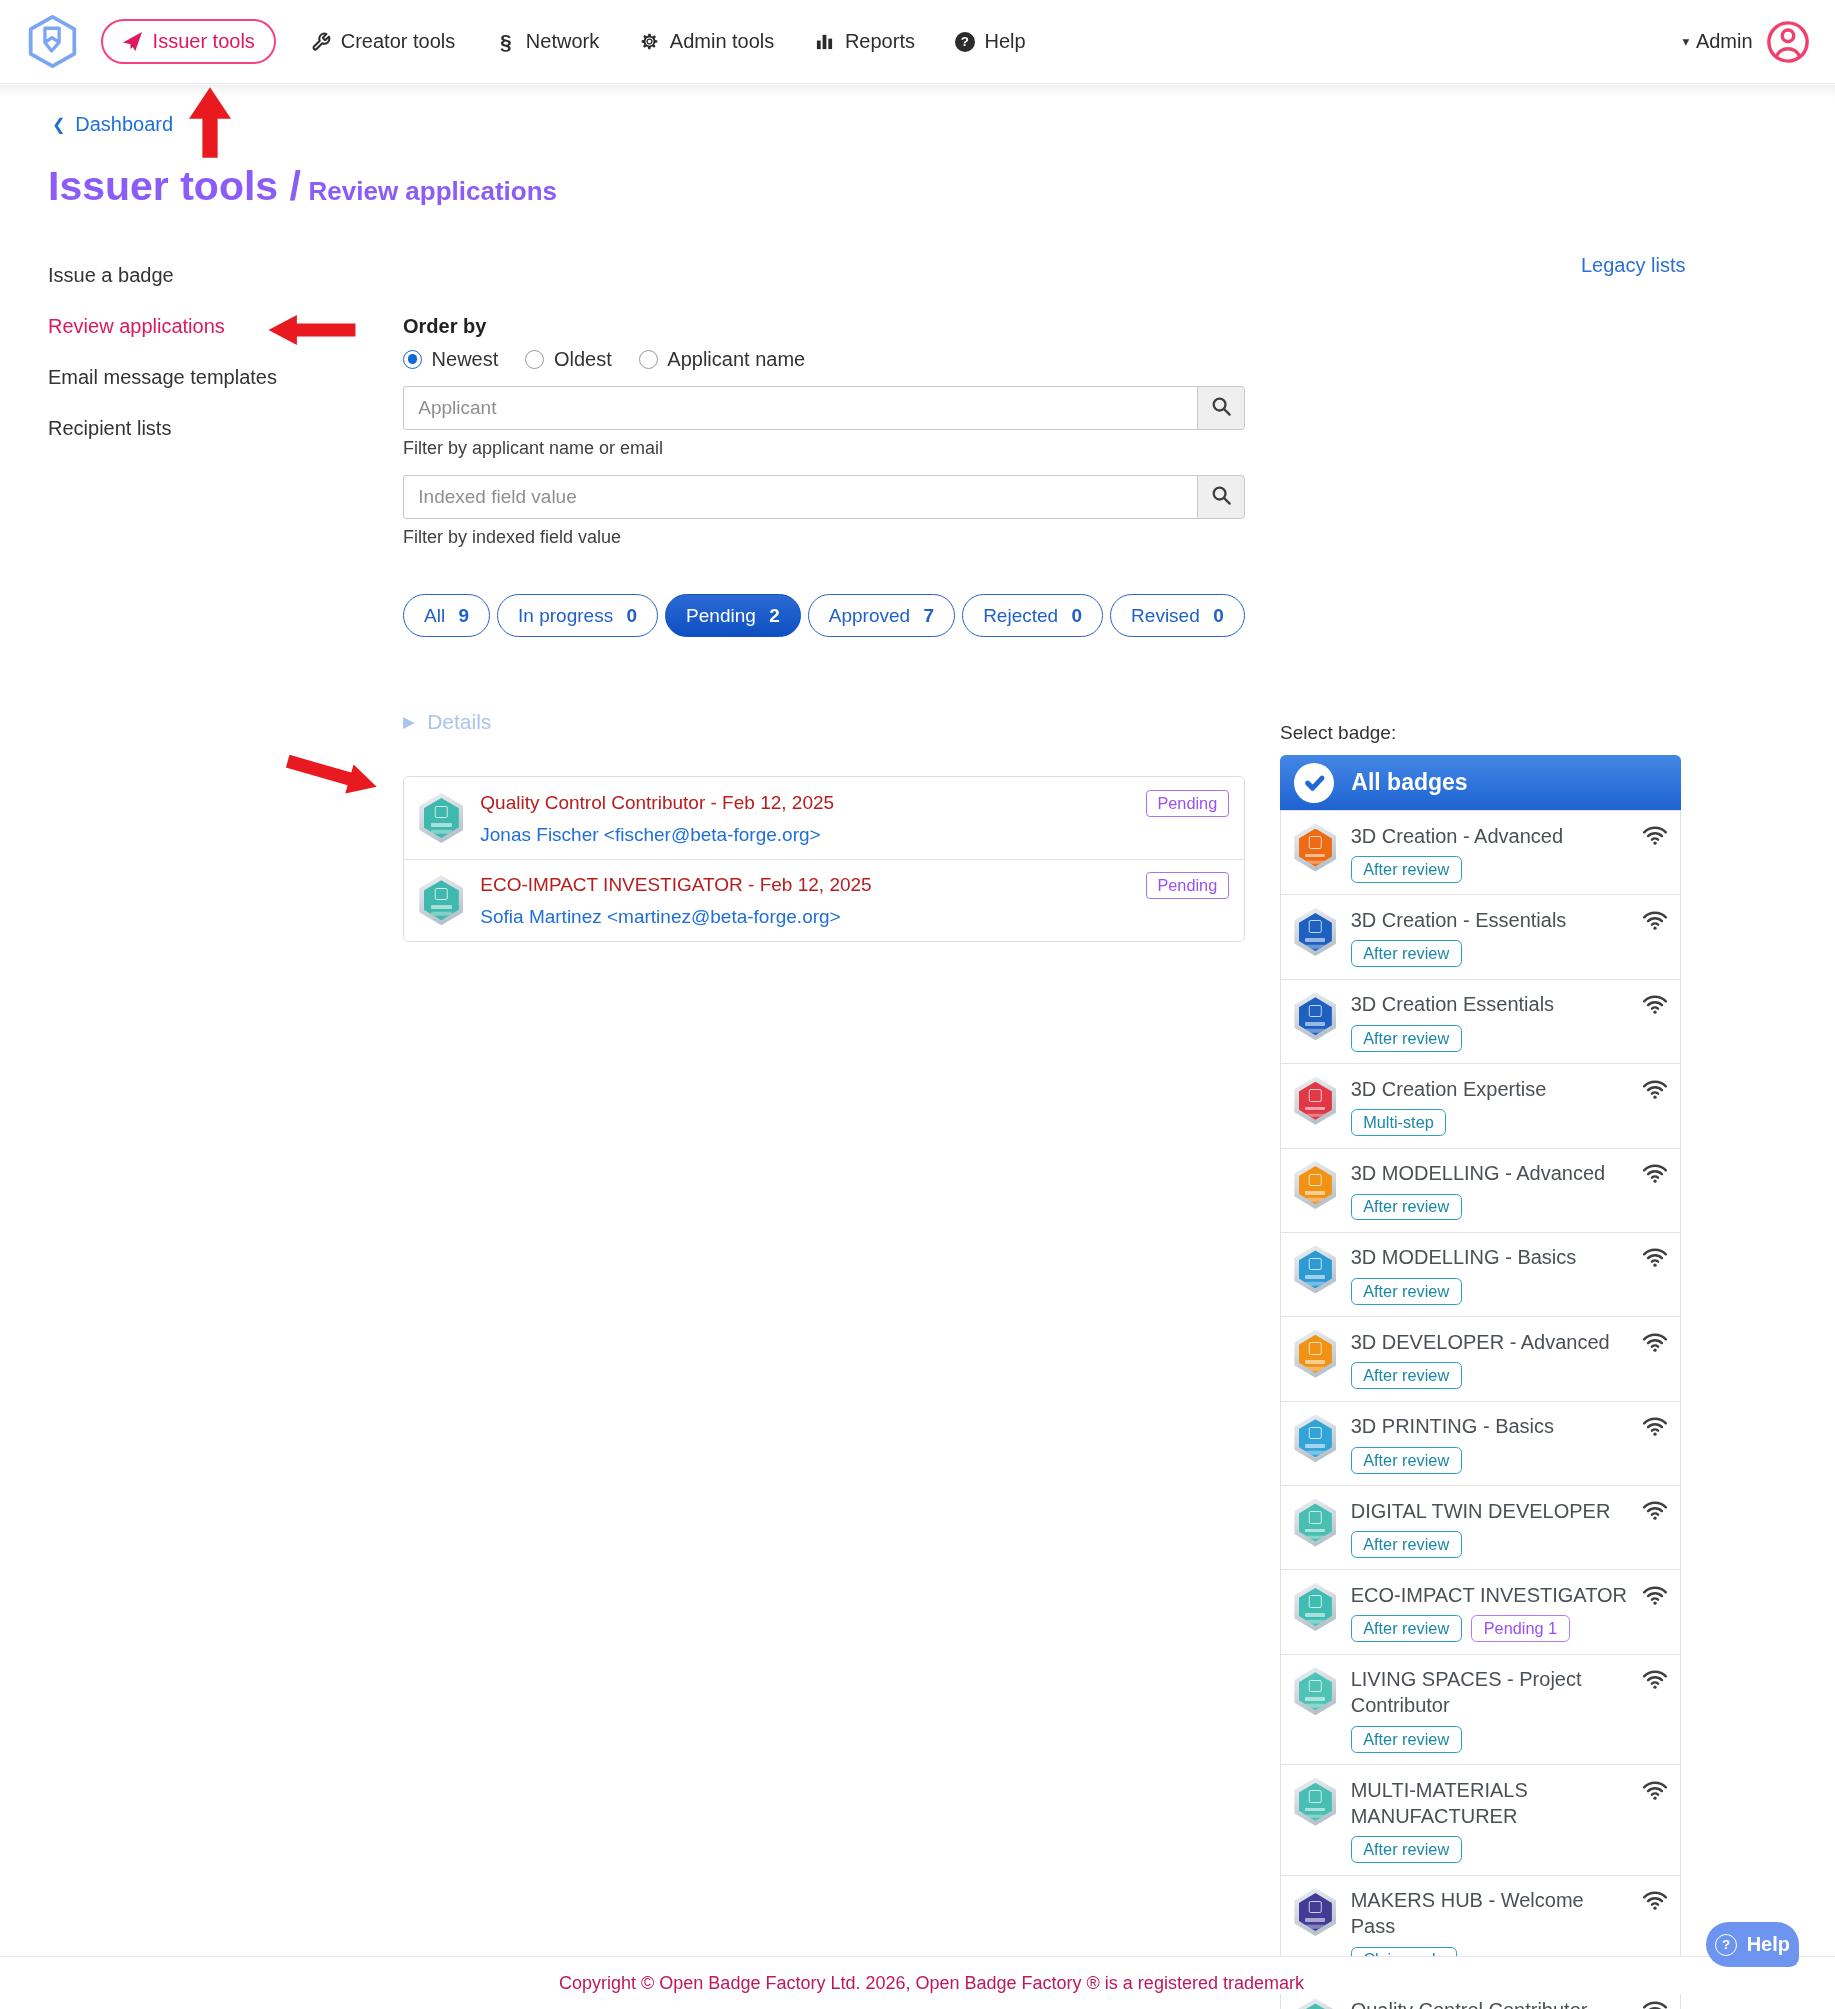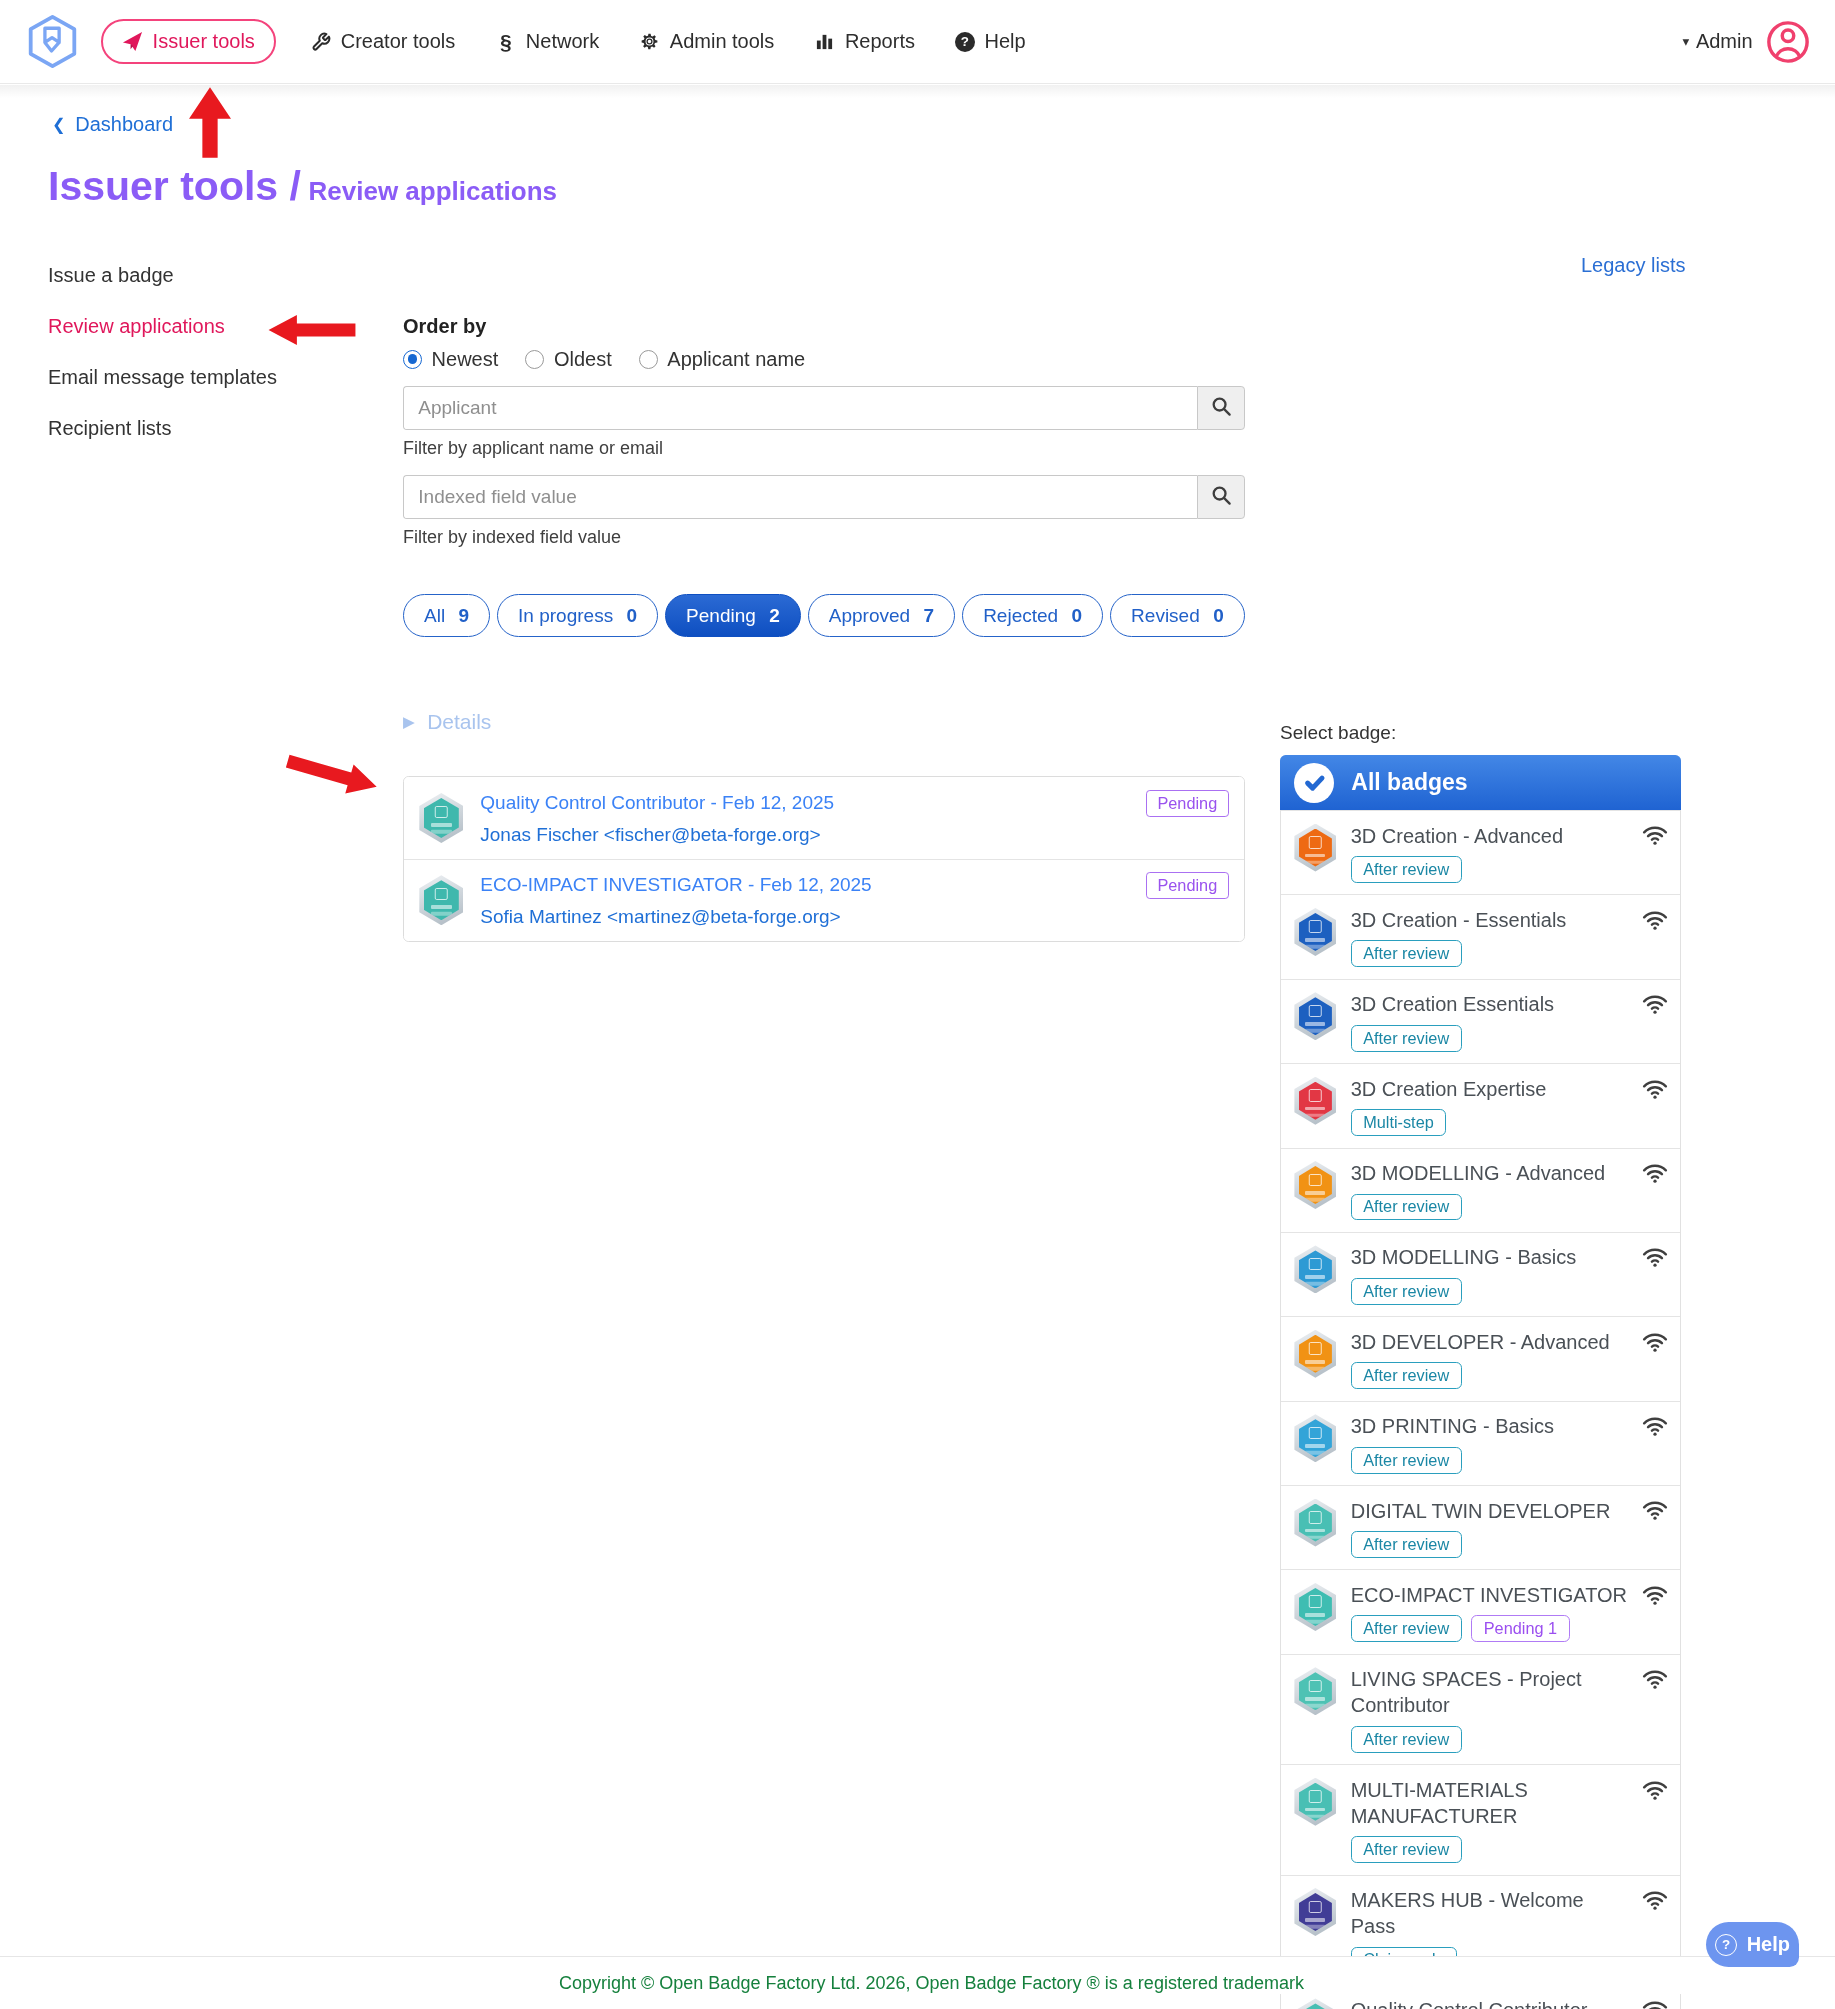--- a/index.html
+++ b/index.html
@@ -63,21 +63,21 @@
   .pill b { font-weight:bold; }
   .pill.active { background:linear-gradient(180deg,#2b6ad4,#0e4fc1); color:#fff; border-color:#0e4fc1; }
 
   .details { margin-top:73px; display:flex; align-items:center; gap:12.4px; color:#a9c4ee; font-size:21px; cursor:pointer; }
   .details .tri { font-size:15.3px; }
 
   .app-list { margin-top:42px; border:1px solid #dcdcdc; border-radius:5.7px; overflow:hidden; background:#fff; }
   .app-row { display:flex; gap:17px; padding:12.4px 15.3px; border-bottom:1px solid #e4e4e4; position:relative; cursor:pointer; background:#fff; }
   .app-row:last-child { border-bottom:none; }
   .app-texts { display:flex; flex-direction:column; gap:10.5px; font-size:19px; padding-top:1.9px; }
-  .app-title { color:#3b82f6;text-align:center; }
+  .app-title { color:#b91c1c;text-align:center; }
   .app-link { color:#1f6fd6; cursor:pointer; }
   .app-status { position:absolute; right:15.3px; top:12.4px; border:1px solid #aa70f2; color:#9a52ee;
                 font-size:16.3px; padding:2.9px 10.5px; border-radius:3.8px; background:#fff; }
 
   
   .hex { width:44px; height:50px; flex:none; align-self:center;
          clip-path:polygon(50% 0,100% 26%,100% 74%,50% 100%,0 74%,0 26%);
          background:linear-gradient(160deg,#eef1f4,#aeb9c2);
          display:flex; align-items:center; justify-content:center; }
   .hex-inner { width:35px; height:40px; clip-path:polygon(50% 0,100% 26%,100% 74%,50% 100%,0 74%,0 26%);
@@ -108,21 +108,21 @@
   .tag.purple { border:1px solid #b07bf5; color:#9b4ff0; }
   .wifi { position:absolute; right:12.4px; top:13.4px; }
 
   
   .help-fab { position:absolute; left:1706px; top:1922px; width:93px; height:45px; background:#6d95ef;
               border:none; border-radius:23px 23px 9.6px 23px; color:#fff; display:flex; align-items:center;
               justify-content:center; gap:9.6px; font-size:20px; font-weight:bold; cursor:pointer; z-index:30; font-family:inherit; }
   .help-q { width:22px; height:22px; border:1.9px solid #fff; border-radius:50%; display:flex; align-items:center;
             justify-content:center; font-size:13.4px; font-weight:bold; }
   .footer { position:absolute; top:1956px; left:0; width:1835px; border-top:1px solid #e6e6e6;
-            padding-top:16.3px; text-align:center; font-size:18px; color:#15803d; background:#fff;padding-left:28px; }
+            padding-top:16.3px; text-align:center; font-size:18px; color:#be185d; background:#fff;padding-left:28px; }
 </style>
 </head>
 <body>
 
 <div class="page">
 
   <header class="navbar">
     <div class="logo">
       <svg width="55" height="55" viewBox="0 0 58 58" fill="none">
         <polygon points="29,3 52,16 52,42 29,55 6,42 6,16" stroke="#7ba6f4" stroke-width="4" stroke-linejoin="round" fill="none"></polygon>

